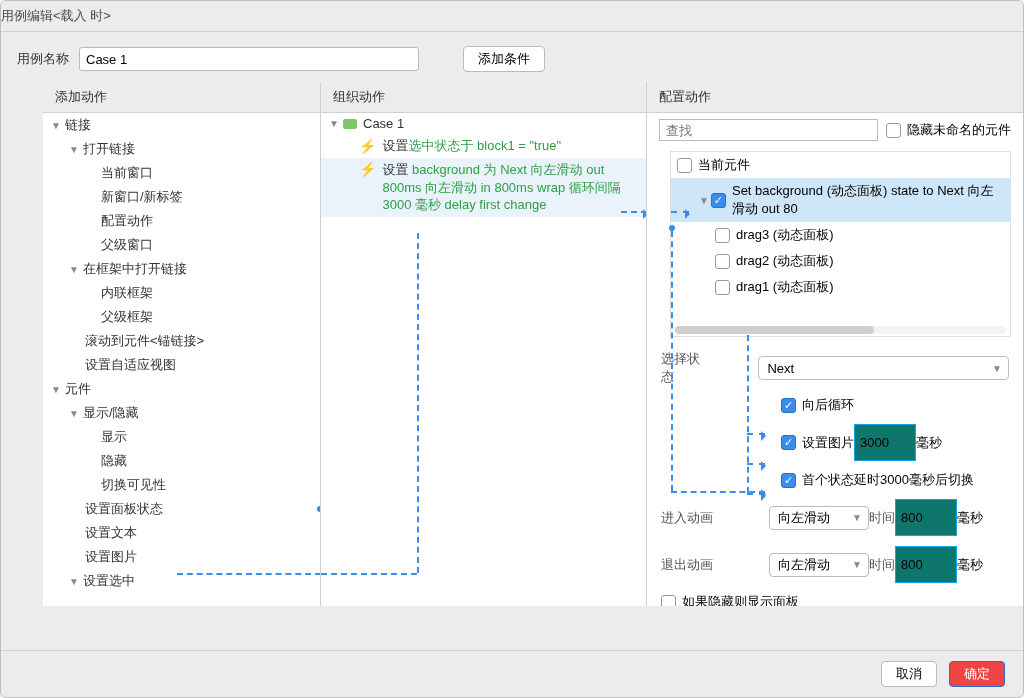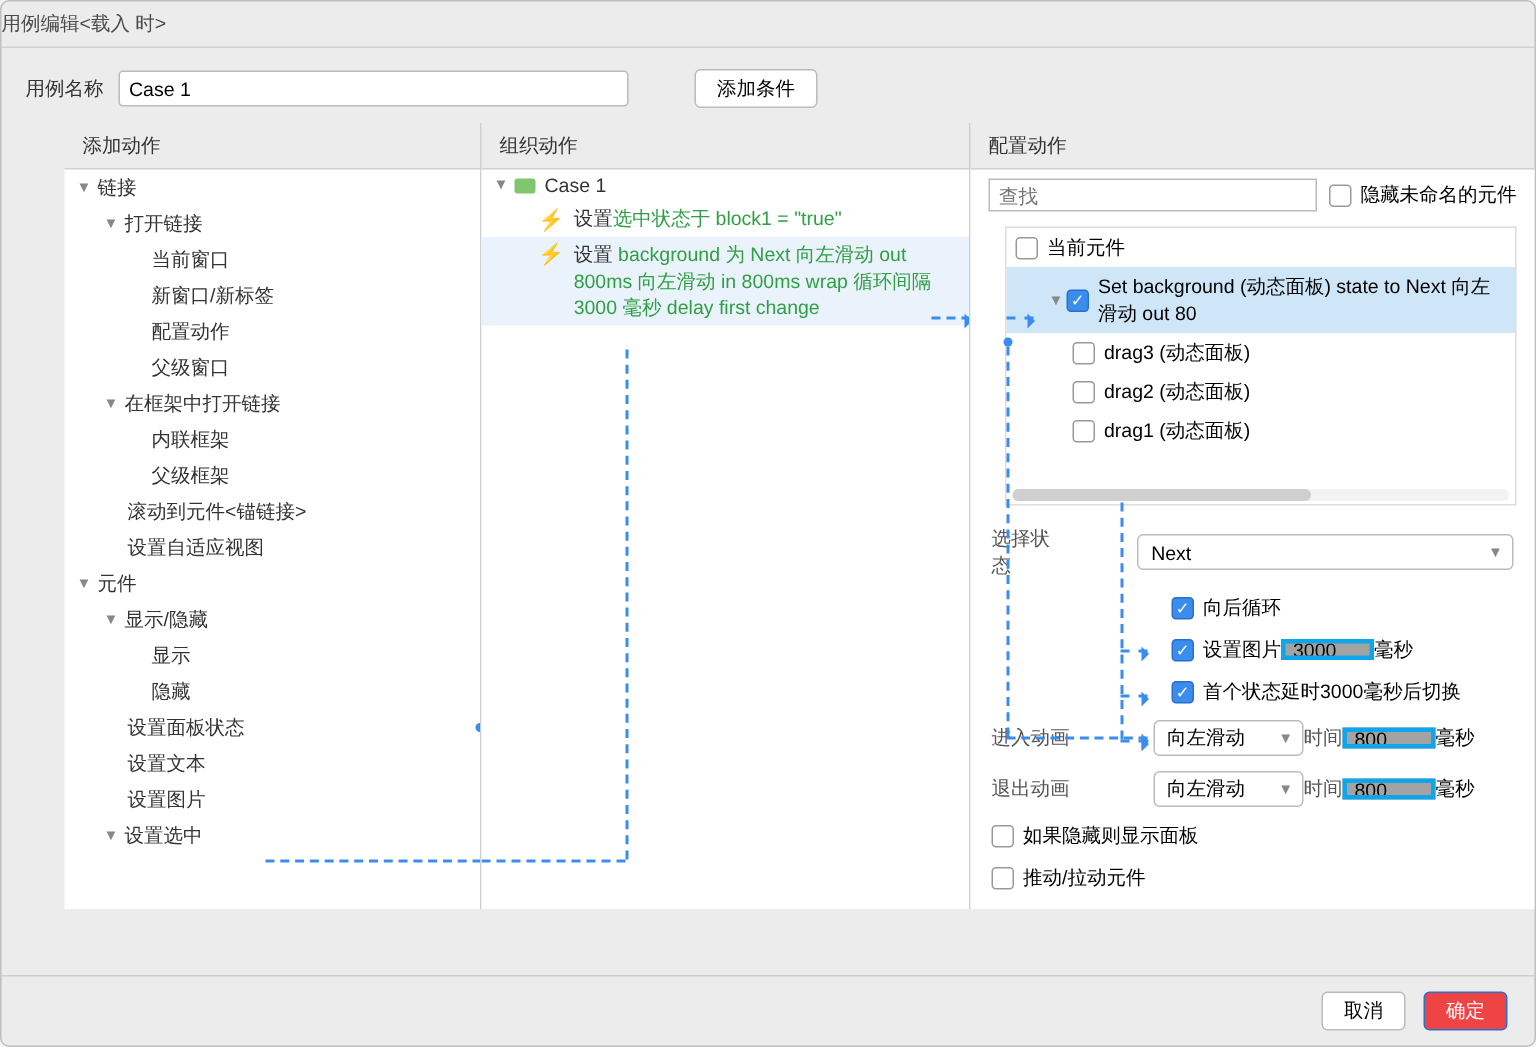--- a/index.html
+++ b/index.html
@@ -35,21 +35,21 @@
 .list-item { display: flex; align-items: center; padding: 4px 6px; }
 .list-item.sel { background: #cfe6f8; }
 .sub { padding-left: 28px; }
 .scrollb { position: absolute; bottom: 2px; left: 4px; right: 4px; height: 8px; background: #f3f3f3; border-radius: 4px; }
 .scrollb .thumb { width: 60%; height: 100%; background: #cfcfcf; border-radius: 4px; }
 .form-area { padding: 8px 14px 4px 14px; }
 .form-row { display: flex; align-items: center; padding: 5px 0; }
 .form-row .lab { color: #555; }
 .select { display: inline-flex; align-items: center; justify-content: space-between; border: 1px solid #bbb; border-radius: 4px; background: #fff; height: 24px; padding: 0 6px 0 8px; }
 .select .arr { color: #888; font-size: 10px; margin-left: 8px; }
-.tinput { width: 62px; height: 14px; border: 3px solid #0ea5e9; background: #a3a3a3; padding: 0 5px; }
+.tinput { width: 62px; height: 37px; border: 1px solid #0ea5e9; background: #0f766e; padding: 0 5px; }
 .footer { display: flex; justify-content: flex-end; gap: 12px; padding: 10px 18px; border-top: 1px solid #cfcfcf; margin-top: 44px; }
 .dash { position: absolute; border-color: #3b8ded; pointer-events: none; }
 .hline { border-top: 2px dashed #3b8ded; height: 0; }
 .vline { border-left: 2px dashed #3b8ded; width: 0; }
 .arrow-r::after { content: ""; position: absolute; right: -6px; top: -4px; border: 5px solid transparent; border-left-color: #3b8ded; }
 .dot { position: absolute; width: 6px; height: 6px; border-radius: 50%; background: #3b8ded; }
 </style>
 </head>
 <body>
 
@@ -124,20 +124,24 @@
             <span>显示/隐藏</span>
           </div>
         <div class="tree-row">
             <span class="indent" style="width:50px"></span>
             <span>显示</span>
           </div>
         <div class="tree-row">
             <span class="indent" style="width:50px"></span>
             <span>隐藏</span>
           </div>
+        <div class="tree-row">
+            <span class="indent" style="width:50px"></span>
+            <span>切换可见性</span>
+          </div>
         <div class="tree-row" style="position:relative;">
             <span class="indent" style="width:34px"></span>
             <span>设置面板状态</span>
             <span class="dot" style="right:-3px;top:9px; left:auto; position:absolute; margin-left:126px;"></span>
           </div>
         <div class="tree-row">
             <span class="indent" style="width:34px"></span>
             <span>设置文本</span>
           </div>
         <div class="tree-row">

